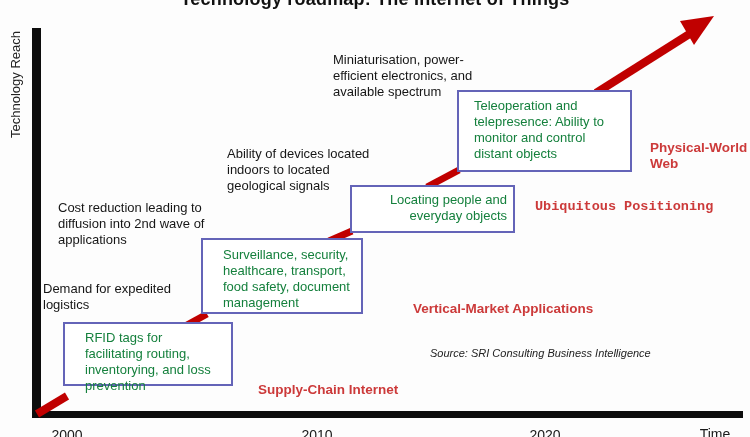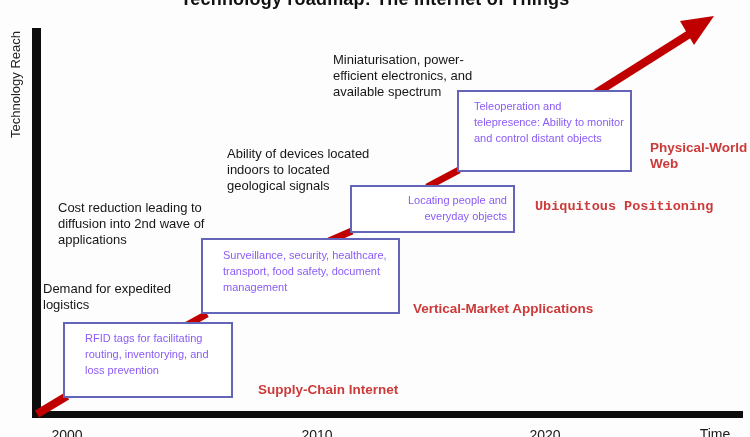--- a/index.html
+++ b/index.html
@@ -23,21 +23,21 @@
     font-size:13px;color:#222;transform:rotate(-90deg);
   }
   .axis-bar{background:#0d0d0d;}
   .axis-v{left:32px;top:28px;width:9px;height:390px;}
   .axis-h{left:32px;top:411px;width:711px;height:7px;}
   svg.lines{left:0;top:0;pointer-events:none;}
   .redline{stroke:var(--arrow-red);}
   .redhead{fill:var(--arrow-red);}
   .stepbox{
     background:#fff;border:2px solid var(--box-border);
-    box-sizing:border-box;font-size:11px;line-height:16px;color:#8b5cf6;
+    box-sizing:border-box;font-size:13px;line-height:16px;color:#15803d;
   }
   .note{font-size:13px;line-height:16px;color:#161616;}
   .phase{
     font-size:13.5px;font-weight:bold;color:var(--phase-red);
     white-space:nowrap;line-height:16px;
   }
   .phase.wrap{white-space:normal;width:105px;}
   .source{font-size:11px;font-style:italic;color:#222;white-space:nowrap;}
   .tick{width:56px;text-align:center;font-size:14px;color:#1a1a1a;}
 </style>
@@ -54,42 +54,43 @@
 
   <svg class="abs lines" width="750" height="437" viewBox="0 0 750 437">
     <line class="redline" x1="37" y1="414" x2="67" y2="396" stroke-width="8"></line>
     <line class="redline" x1="187" y1="325" x2="207" y2="314" stroke-width="7"></line>
     <line class="redline" x1="329" y1="241" x2="352" y2="231" stroke-width="7"></line>
     <line class="redline" x1="427" y1="187" x2="459" y2="170" stroke-width="7"></line>
     <line class="redline" x1="596" y1="93" x2="691" y2="33" stroke-width="8"></line>
     <polygon class="redhead" points="714,16 694,45 680,21"></polygon>
   </svg>
 
-  <div class="abs stepbox" style="left:63px;top:322px;width:170px;height:76px;padding:6px 8px 0 20px;">
+  <div class="abs stepbox" style="left:63px;top:322px;width:170px;height:64px;padding:6px 8px 0 20px;">
     <span>RFID tags for facilitating routing, inventorying, and loss prevention</span>
   </div>
-  <div class="abs stepbox" style="left:201px;top:238px;width:199px;height:76px;padding:7px 6px 0 20px;">
+  <div class="abs stepbox" style="left:201px;top:238px;width:162px;height:76px;padding:7px 6px 0 20px;">
     <span>Surveillance, security, healthcare, transport, food safety, document management</span>
   </div>
   <div class="abs stepbox" style="left:350px;top:185px;width:165px;height:48px;padding:5px 6px 0 17px;text-align:right;">
     <span>Locating people and everyday objects</span>
   </div>
   <div class="abs stepbox" style="left:457px;top:90px;width:175px;height:82px;padding:6px 6px 0 15px;">
     <span>Teleoperation and telepresence: Ability to monitor and control distant objects</span>
   </div>
 
   <div class="abs note" style="left:43px;top:281px;width:160px;">Demand for expedited logistics</div>
   <div class="abs note" style="left:58px;top:200px;width:150px;">Cost reduction leading to diffusion into 2nd wave of applications</div>
   <div class="abs note" style="left:227px;top:146px;width:160px;">Ability of devices located indoors to located geological signals</div>
   <div class="abs note" style="left:333px;top:52px;width:162px;">Miniaturisation, power-efficient electronics, and available spectrum</div>
 
   <div class="abs phase" style="left:258px;top:382px;">Supply-Chain Internet</div>
   <div class="abs phase" style="left:413px;top:301px;">Vertical-Market Applications</div>
   <div class="abs phase" style="left:535px;top:199px;font-family:Liberation Mono, monospace;">Ubiquitous Positioning</div>
   <div class="abs phase wrap" style="left:650px;top:140px;">Physical-World Web</div>
 
+  <div class="abs source" style="left:430px;top:347px;">Source: SRI Consulting Business Intelligence</div>
 
   <div class="abs tick" style="left:39px;top:427px;">2000</div>
   <div class="abs tick" style="left:289px;top:427px;">2010</div>
   <div class="abs tick" style="left:517px;top:427px;">2020</div>
   <div class="abs tick" style="left:687px;top:426px;">Time</div>
 
 </div>
 
 </body></html>

